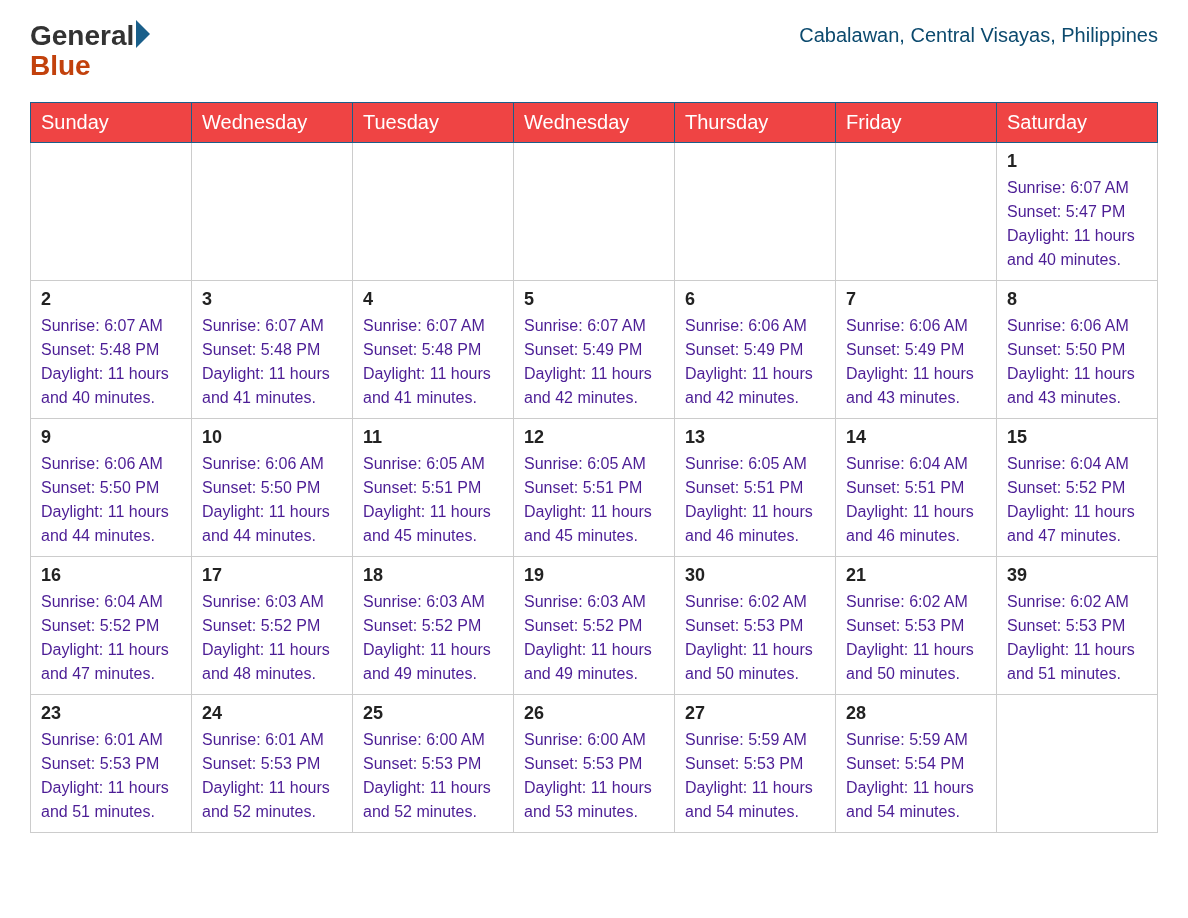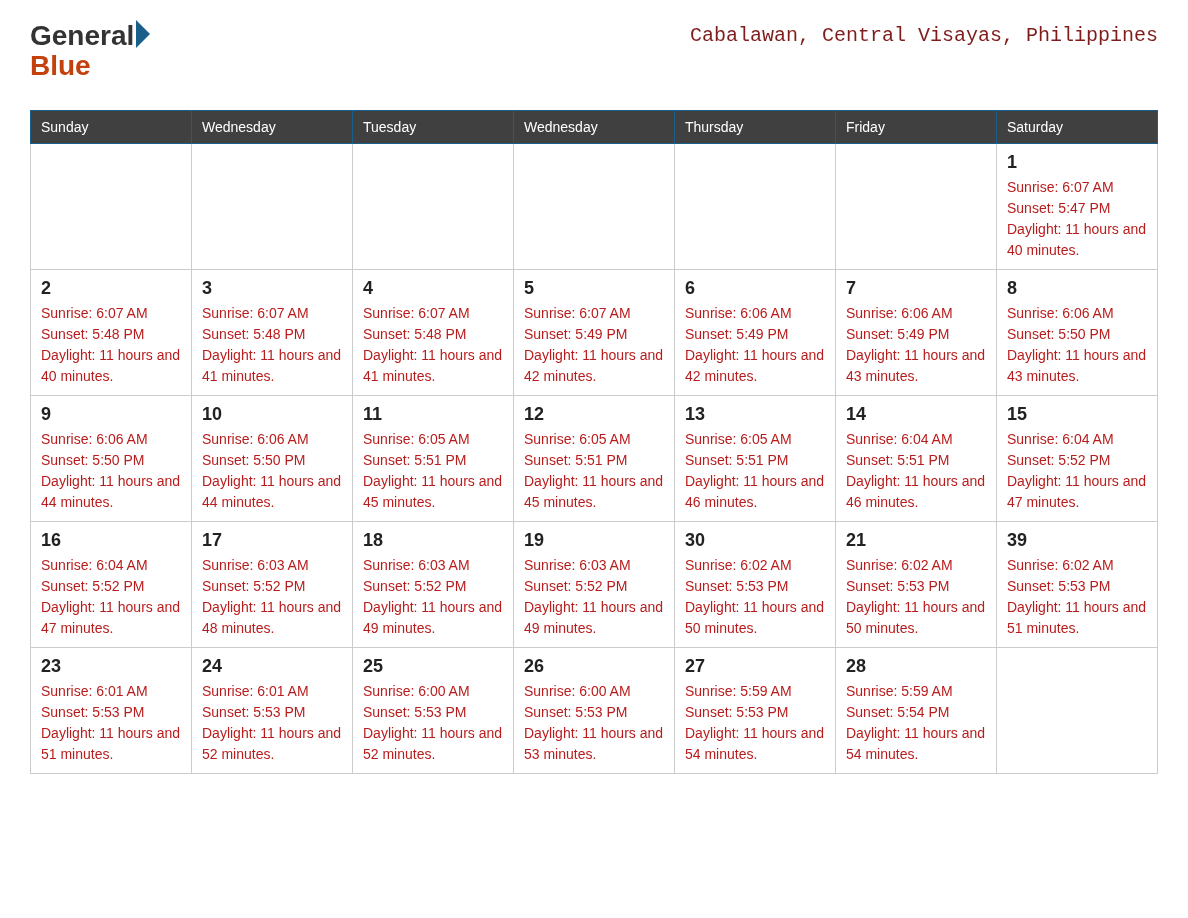--- a/index.html
+++ b/index.html
@@ -7,21 +7,21 @@
       font-family: Arial, sans-serif;
       background: #fff;
       padding: 20px 30px;
       width: 1188px;
       min-height: 918px;
     }
     .header {
       display: flex;
       justify-content: space-between;
       align-items: flex-start;
-      margin-bottom: 28px;
+      margin-bottom: 20px;
     }
     .logo {
       display: flex;
       flex-direction: column;
       align-items: flex-start;
     }
     .logo-text {
       display: flex;
       align-items: center;
       font-size: 28px;
@@ -43,55 +43,54 @@
       text-align: right;
     }
     .month-title {
       font-size: 52px;
       font-weight: bold;
       color: #222;
       line-height: 1.1;
     }
     .location {
       font-size: 20px;
-      color: #7f1d1d;
+      color: #0c4a6e;
       margin-top: 4px;
-      font-family: Liberation Mono, monospace;
     }
     .calendar {
       width: 100%;
       border-collapse: collapse;
       border: 1px solid #aaa;
     }
     .calendar th {
-      background-color: #404040;
+      background-color: #ef4444;
       color: #fff;
       padding: 8px 10px;
       text-align: left;
-      font-size: 14px;
+      font-size: 20px;
       font-weight: normal;
       border: 1px solid #1a5f8a;
     }
     .calendar td {
       vertical-align: top;
       padding: 8px 10px;
       border: 1px solid #ccc;
       width: 14.28%;
       min-height: 110px;
       height: 110px;
     }
     .day-num {
       font-size: 18px;
       font-weight: bold;
       color: #222;
       margin-bottom: 4px;
     }
     .day-info {
-      font-size: 14px;
-      color: #b91c1c;
+      font-size: 16px;
+      color: #4c1d95;
       line-height: 1.5;
     }
     .empty-cell {
       background: #fff;
     }
     tr td {
       border-top: 2px solid #1a5f8a;
     }
     tr:first-child td {
       border-top: 1px solid #ccc;

